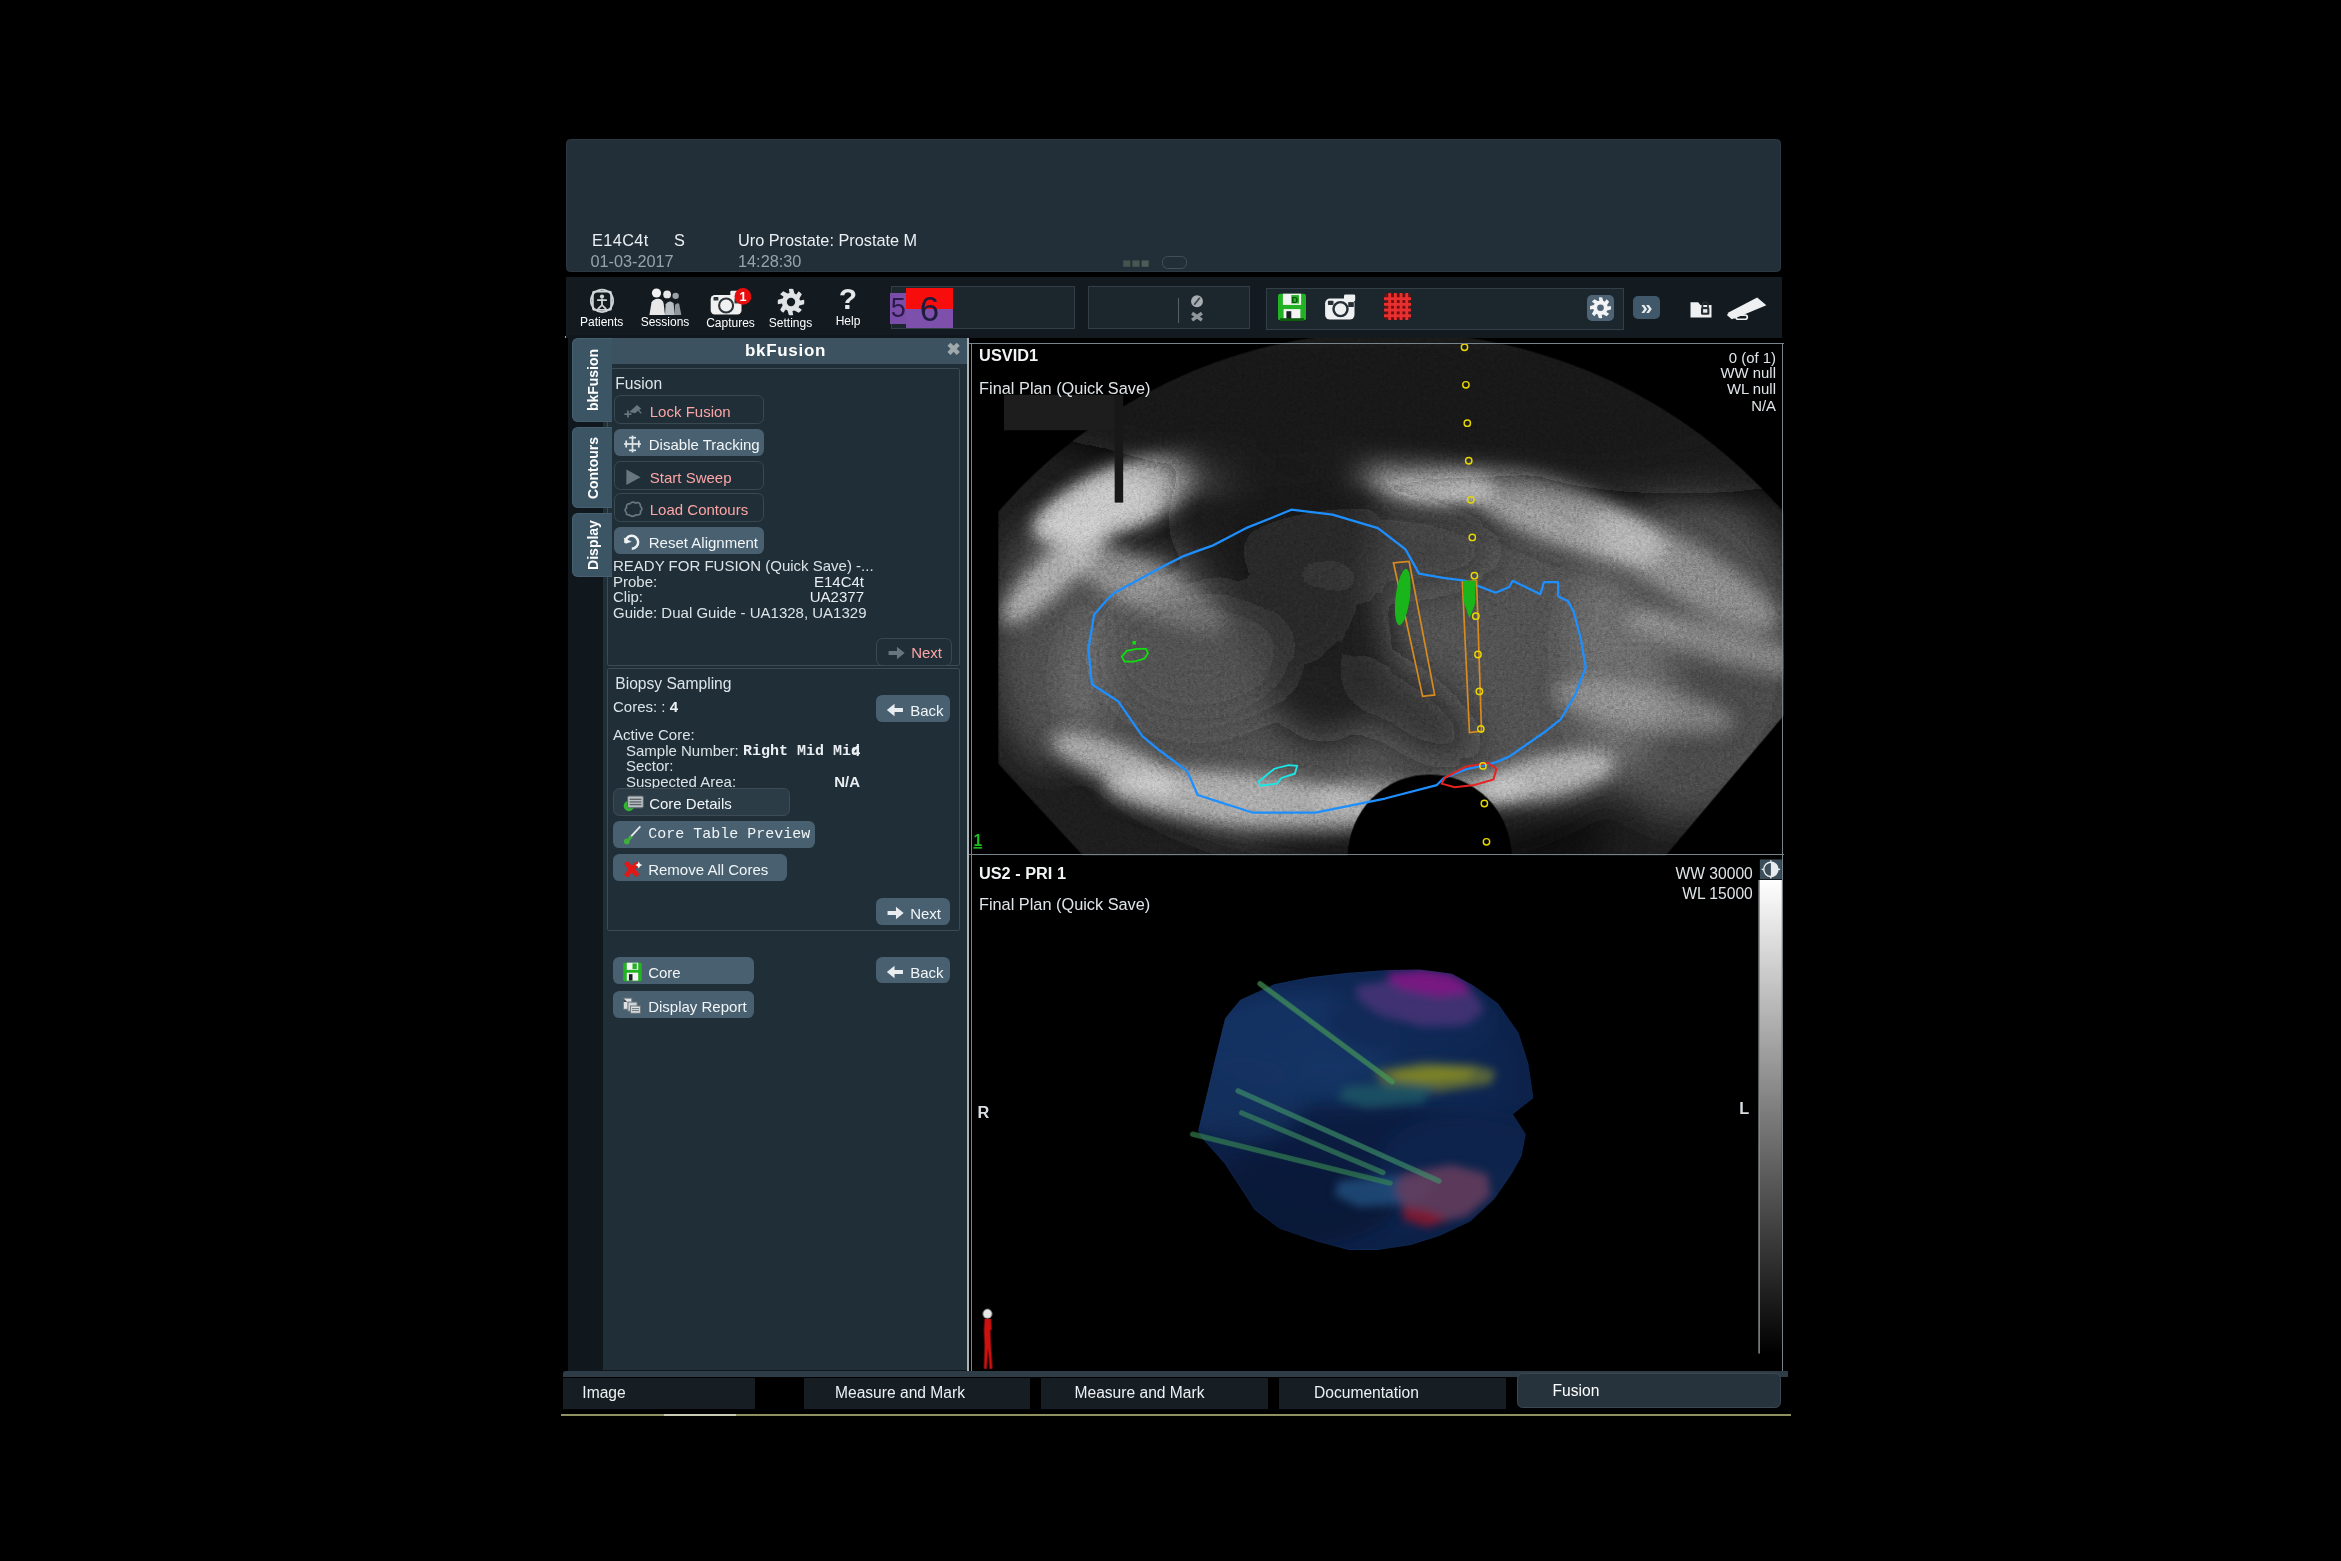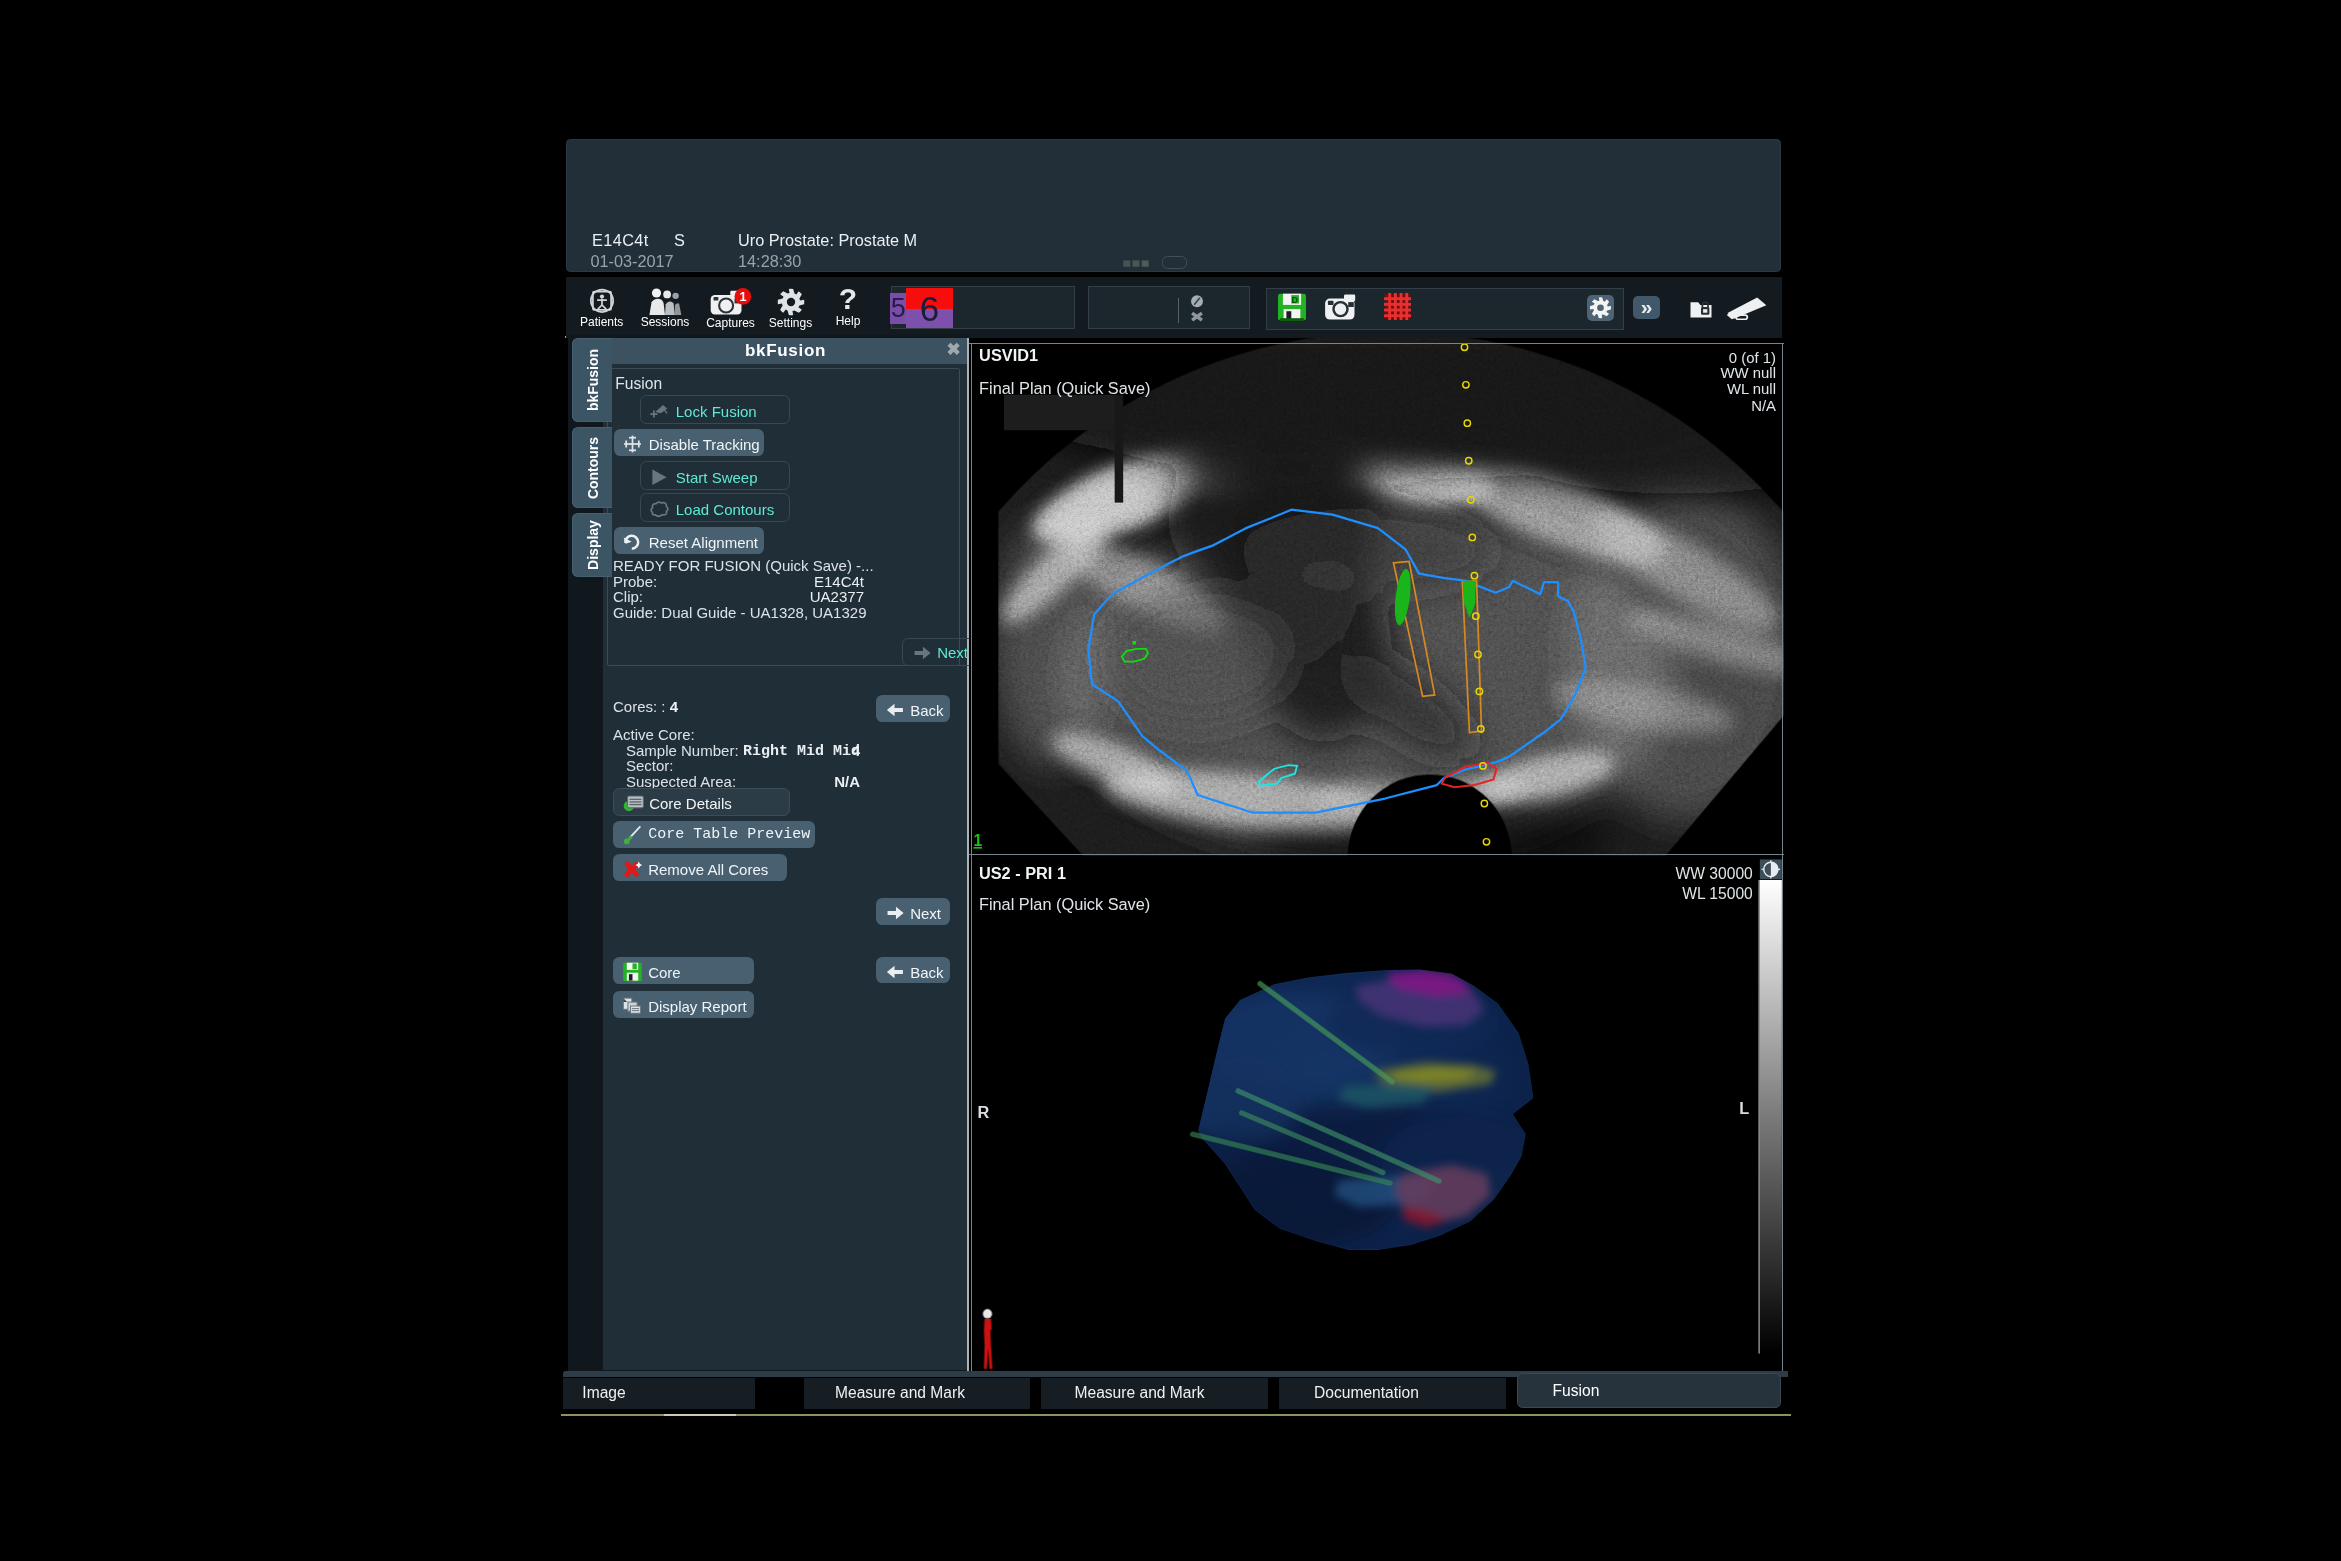--- a/index.html
+++ b/index.html
@@ -30,21 +30,21 @@
 
 
 #lwrap{left:568px;top:335px;width:402px;height:1037px;background:#10181e;}
 #ltitle{position:absolute;left:35px;top:2.8px;width:365px;height:26px;background:#3c5260;color:#fff;font-weight:bold;font-size:17px;text-align:center;line-height:25.5px;letter-spacing:0.7px;}
 #lclose{position:absolute;right:9.2px;top:4.3px;color:#9fa9ad;font-weight:bold;font-size:17px;}
 #lbody{position:absolute;left:35px;top:29px;width:364px;height:1006px;background:#202e38;}
 #lbar{position:absolute;left:399px;top:2.8px;width:2.1px;height:1033px;background:#aab2b6;}
 .sect{position:absolute;left:4.3px;width:353px;border:1.4px solid #3d4b54;border-radius:2.1px;box-sizing:border-box;}
 .shead{color:#dde5e9;font-size:15.6px;padding:5.7px 0 0 7px;}
 .btn{position:absolute;height:27px;border-radius:6.4px;background:#48606f;color:#f1f5f7;font-size:15px;line-height:27px;}
-.btn.dis{background:rgba(0,0,0,0);border:1.4px solid #3a4851;color:#5eead4;margin-left:26px;}
+.btn.dis{background:rgba(0,0,0,0);border:1.4px solid #3a4851;color:#fca5a5;}
 .btn .ic{display:inline-block;width:21px;margin:0 5.7px 0 8.5px;vertical-align:middle;}
 .btn .tx{vertical-align:middle;}
 .lrow{position:absolute;font-size:15px;color:#dbe3e7;}
 .lval{position:absolute;font-size:15px;color:#e8eef1;font-weight:bold;text-align:right;}
 
 
 #img1{left:969px;top:338px;width:815px;height:518px;background:#000;}
 #img2{left:969px;top:858px;width:815px;height:514px;background:#000;}
 .edge{background:#76848b;}
 
@@ -234,20 +234,23 @@
       <div class="lrow" style="left:10px;top:209px;">Probe:</div>
         <div class="lval" style="left:119px;top:209px;width:142px;font-weight:normal;">E14C4t</div>
       <div class="lrow" style="left:10px;top:224px;">Clip:</div>
         <div class="lval" style="left:119px;top:224px;width:142px;font-weight:normal;">UA2377</div>
       <div class="lrow" style="left:10px;top:240px;">Guide: Dual Guide - UA1328, UA1329</div>
       <div class="btn dis" style="left:273px;top:274px;width:74px;height:25.5px;line-height:25.5px;">
         <svg class="ic" style="margin:0 5.7px 0 10px;width:18.5px;" width="18.5" height="14" viewBox="0 0 26 20">
           <path d="M2 7 L14 7 L14 1 L25 10 L14 19 L14 13 L2 13 Z" fill="#68767f"></path>
         </svg><span class="tx">Next</span></div>
 
+      <div class="sect" style="top:304px;height:263px;">
+          <div class="shead">Biopsy Sampling</div>
+        </div>
       <div class="lrow" style="left:10px;top:334px;">Cores: : <b style="color:#eef2f5;">4</b></div>
       <div class="btn" style="left:273px;top:331px;width:74px;height:27px;">
         <svg class="ic" style="margin:0 5.7px 0 10px;width:18.5px;" width="18.5" height="14" viewBox="0 0 26 20">
           <path d="M24 7 L12 7 L12 1 L1 10 L12 19 L12 13 L24 13 Z" fill="#e9edf0"></path>
         </svg><span class="tx">Back</span></div>
       <div class="lrow" style="left:10px;top:362px;">Active Core:</div>
       <div class="lrow" style="left:23px;top:378px;">Sample Number:</div>
         <div class="lval" style="left:128px;top:378px;width:129px;">4</div>
       <div class="lrow" style="left:23px;top:393px;">Sector:</div>
         <div class="lval" style="left:128px;top:379px;width:129px;font-family:Liberation Mono, monospace;">Right Mid Mid</div>

